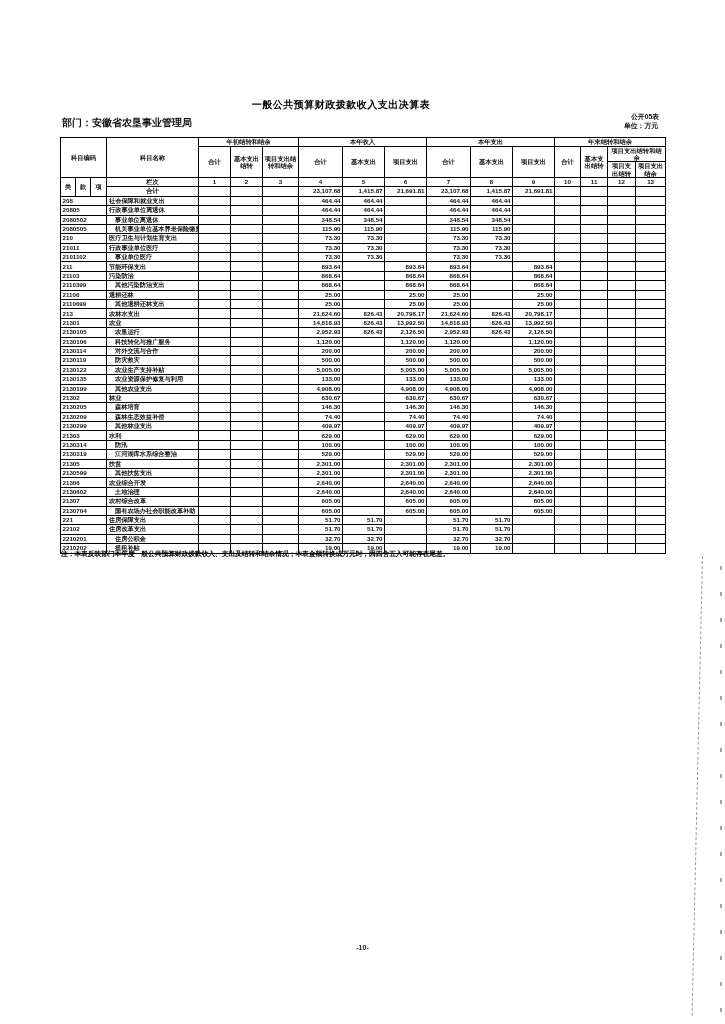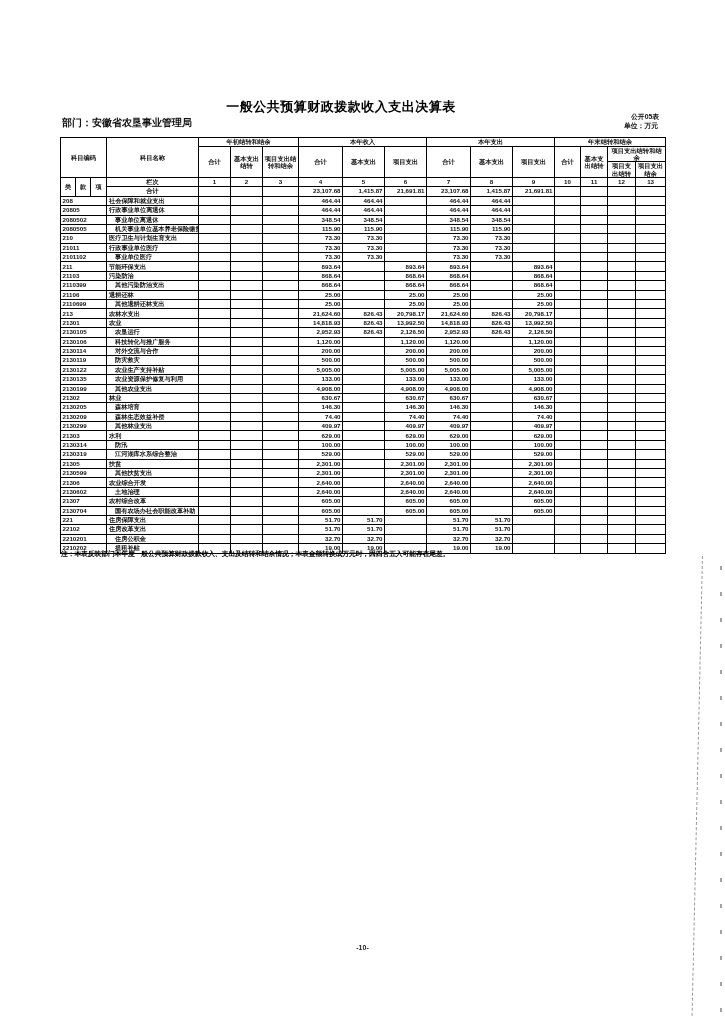--- a/index.html
+++ b/index.html
@@ -4,21 +4,21 @@
 <style>
   * { box-sizing: border-box; }
   html, body { margin:0; padding:0; background:#ffffff; }
   .sheet {
     position:relative; width:725px; height:1024px; background:#ffffff;
     font-family:"Liberation Sans","DejaVu Sans",sans-serif; color:#111;
     overflow:hidden;
   }
   .page-title {
     position:absolute; top:98px; left:0; width:650px; text-align:center;
-    font-size:13px; font-weight:bold; letter-spacing:0.5px; color:#000;padding-left:32px;
+    font-size:10px; font-weight:bold; letter-spacing:0.5px; color:#000;padding-left:32px;
   }
   .form-no {
     position:absolute; top:112px; right:66px; font-size:6.8px; font-weight:bold;
   }
   .unit-label {
     position:absolute; top:121px; right:67px; font-size:6.8px; font-weight:bold;
   }
   .dept-label {
     position:absolute; top:116px; left:62px; font-size:10px; font-weight:bold;text-align:right;
   }

